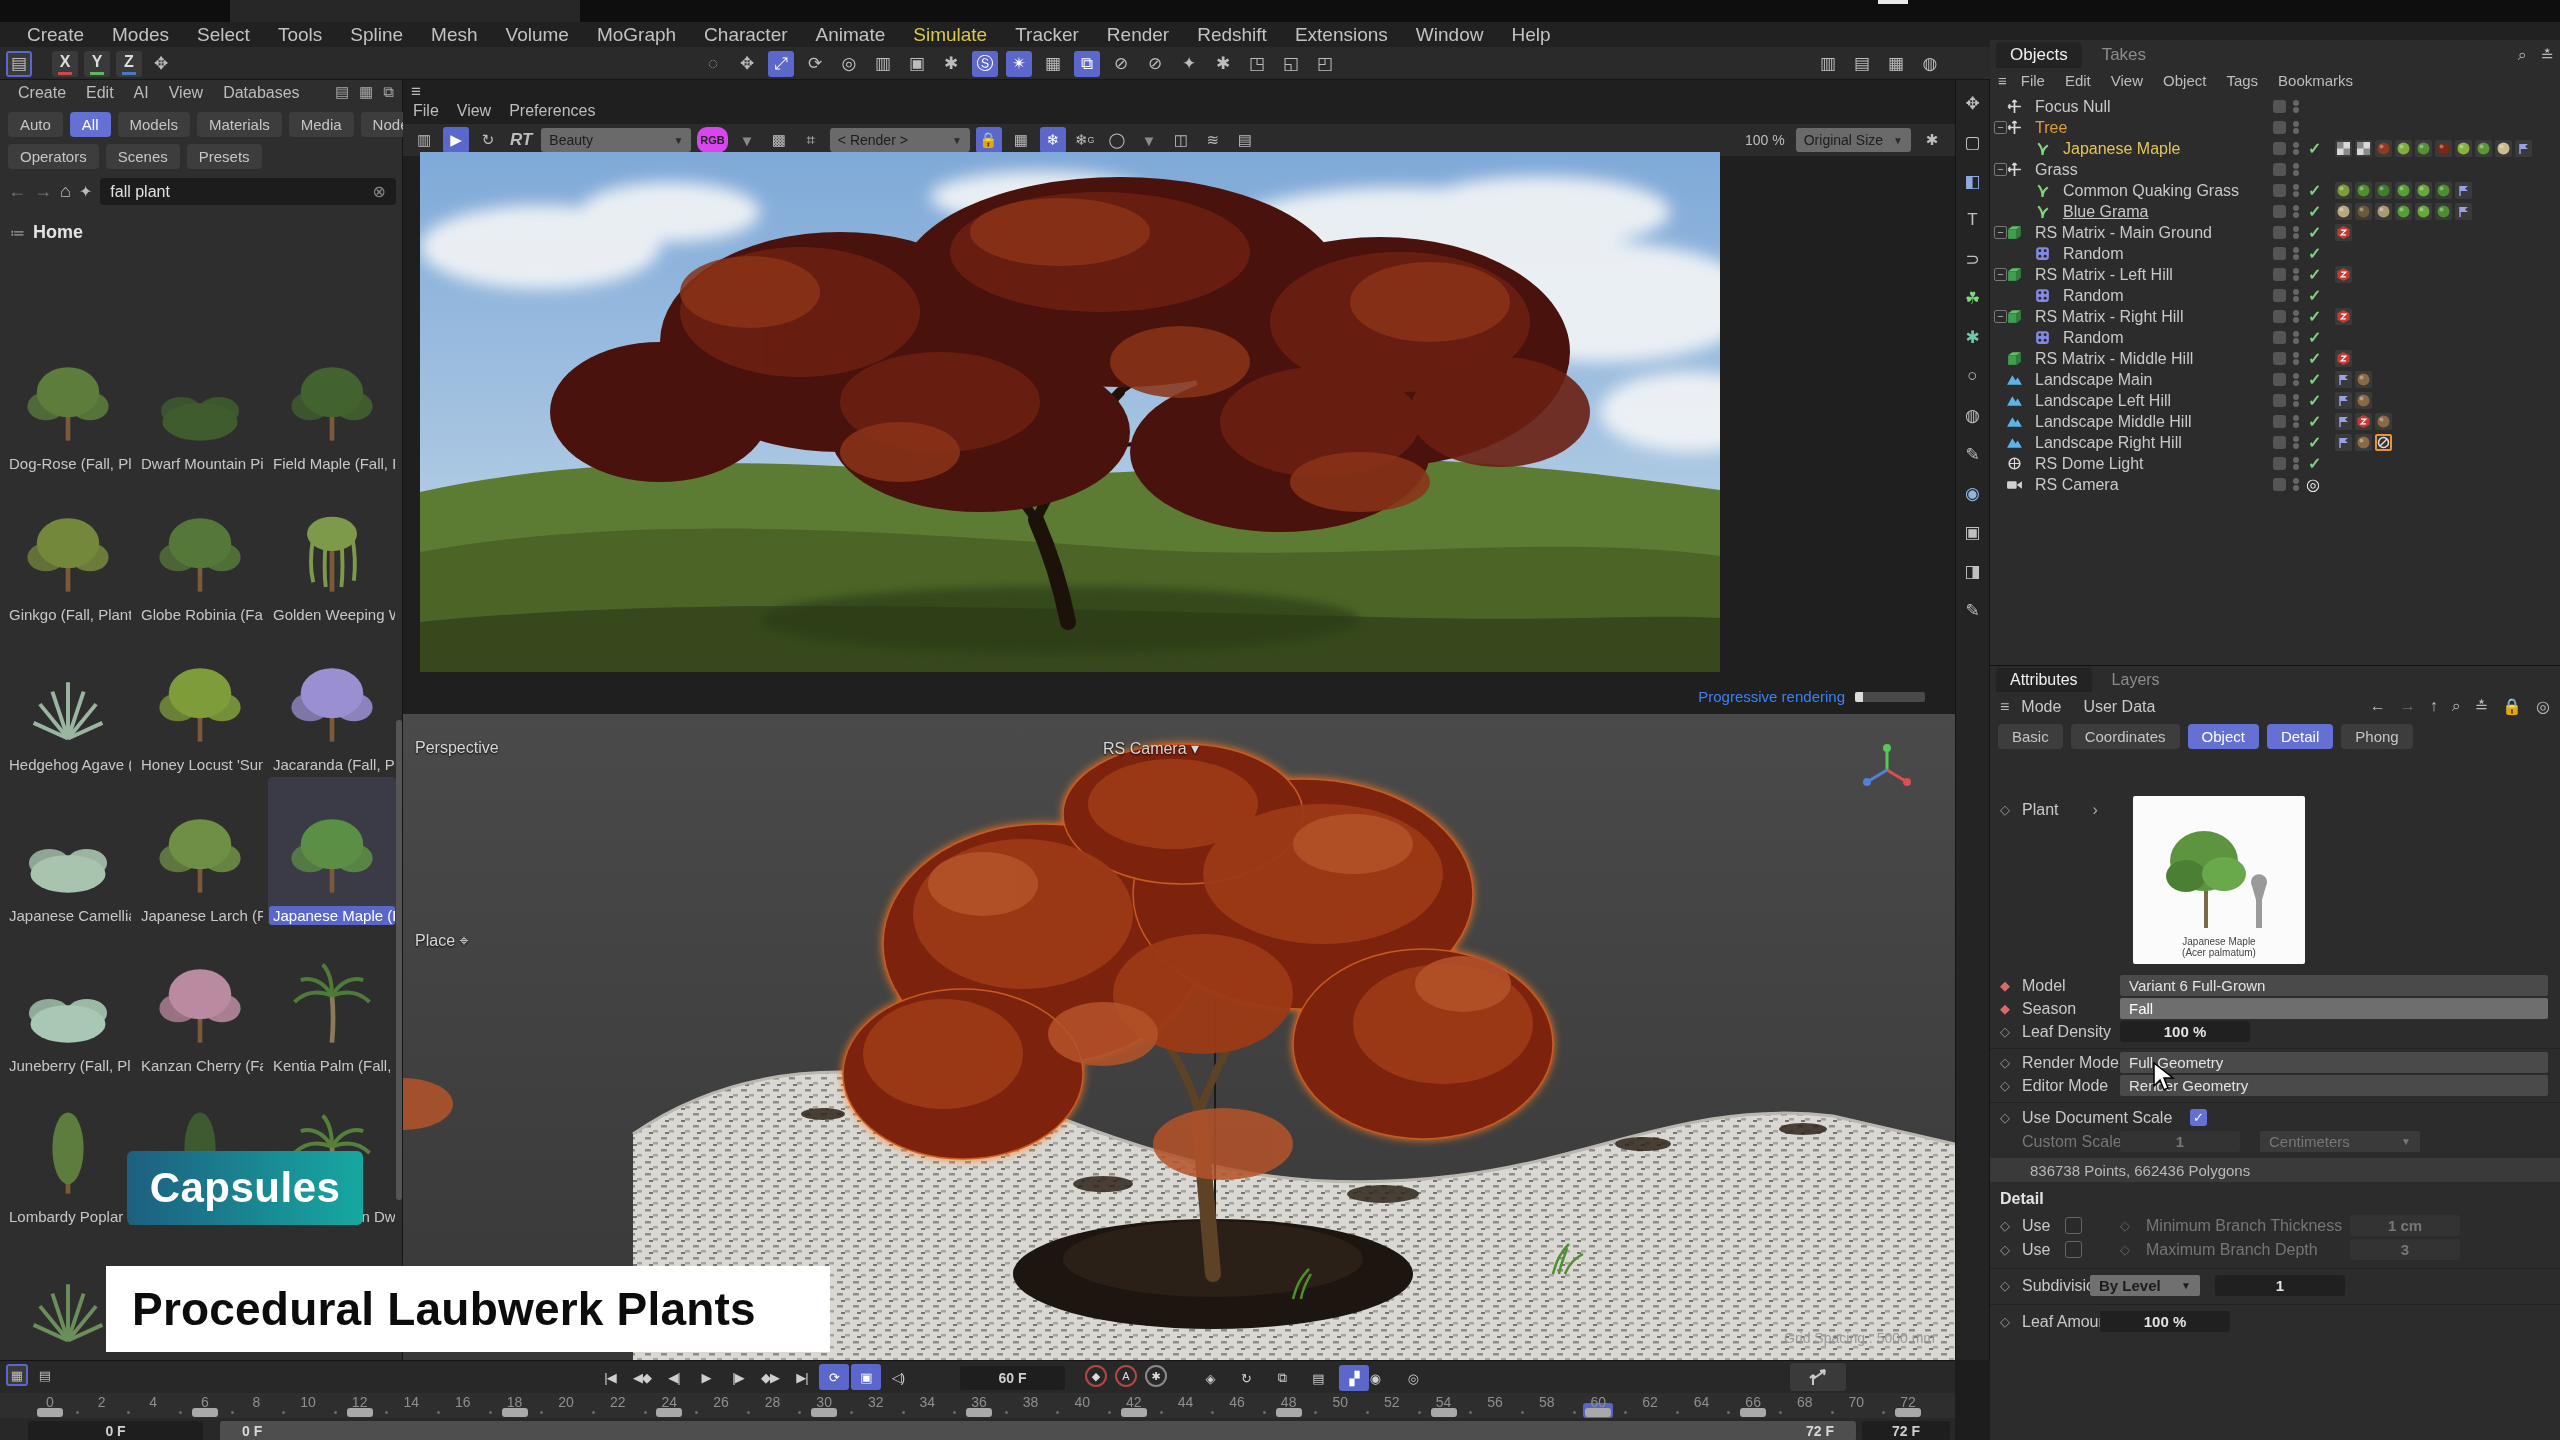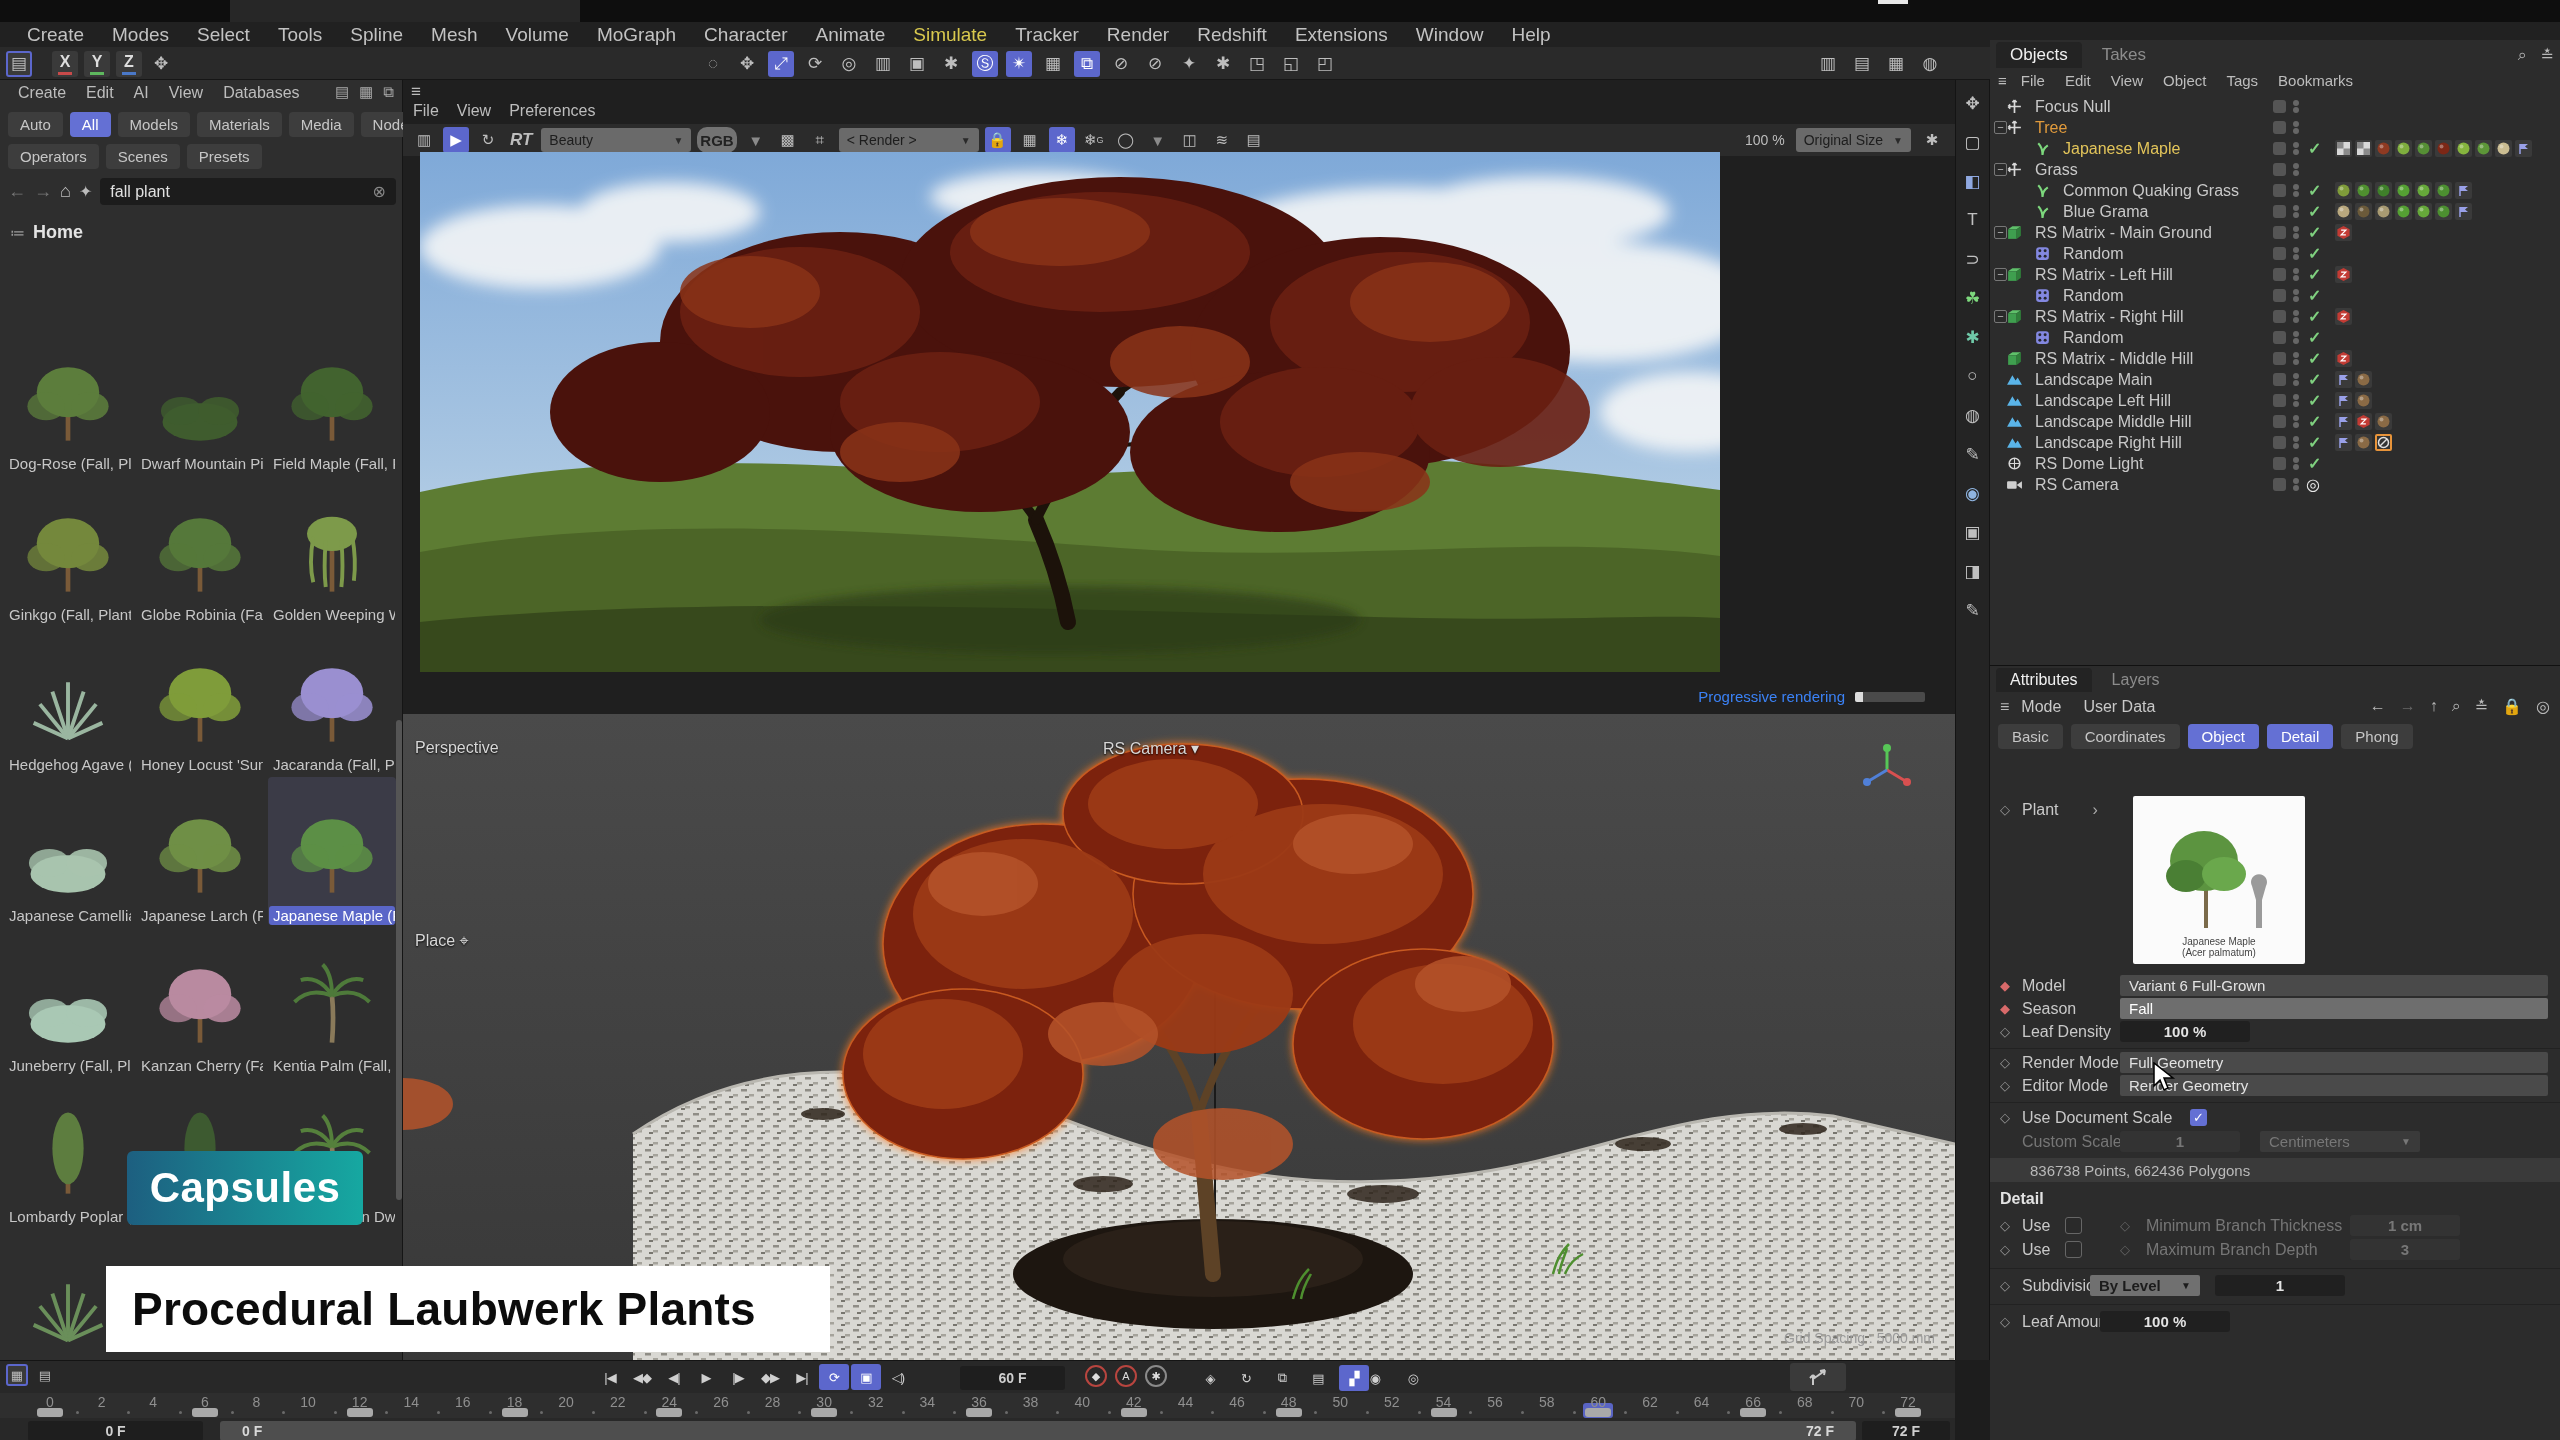--- a/index.html
+++ b/index.html
@@ -427,21 +427,21 @@
 
     <div id="vp-toolbar">
       <span class="vtb">▥</span>
       <span class="vtb act">▶</span>
       <span class="vtb">↻</span>
       <span class="vtb" style="font-weight:bold; font-style:italic; font-size:17px;">RT</span>
       <span class="vdrop" style="width:150px;">
           <span>Beauty</span>
           <span class="car" style="margin-left:auto;">▼</span>
         </span>
-      <span class="vtb" style="background:#737373; color:#222; border-radius:10px; font-size:15px; font-weight:bold;">RGB</span>
+      <span class="vtb" style="background:#d946ef; color:#222; border-radius:10px; font-size:11px; font-weight:bold;">RGB</span>
       <span class="vtb" style="color:#8a8a8a;">▼</span>
       <span class="vtb">▩</span>
       <span class="vtb">⌗</span>
       <span class="vdrop" style="width:140px;">
           <span>&lt; Render &gt;</span>
           <span class="car" style="margin-left:auto;">▼</span>
         </span>
       <span class="vtb act">🔒</span>
       <span class="vtb">▦</span>
       <span class="vtb act">❄</span>
@@ -813,21 +813,21 @@
             <svg width="13" height="13">
               <path d="M3 12 V2" stroke="#99a0e8" stroke-width="1.5"></path>
               <path d="M3 2 H11 L8 4.5 L11 7 H3 Z" fill="#99a0e8"></path>
             </svg>
           </span>
         </div>
         <div class="orow" style="top: 105px;">
           <span style="position: absolute; left: 44px; top: 2px;"><svg width="17" height="17" viewBox="0 0 16 16">
               <path d="M8 14 C8 9 7 6 4 3 M8 14 C8 10 10 7 13 5" stroke="#7dd87d" stroke-width="2" fill="none"></path>
             </svg></span>
-          <span class="lbl" style="position: absolute; left: 66px;">Blue Grama</span>
+          <span class="lbl" style="position: absolute; left: 66px; text-decoration: underline;">Blue Grama</span>
           <span class="chip" style="position: absolute; left: 283px;"></span>
           <span class="vdots" style="position: absolute; left: 303px;">
             <i></i>
             <i></i>
           </span>
           <span class="ochk" style="position: absolute; left: 318px;">✓</span>
           <span class="tagsq" style="position: absolute; left: 345px;">
             <svg width="13" height="13">
               <circle cx="6.5" cy="6.5" r="6" fill="#b9a87e"></circle>
               <circle cx="4.5" cy="4.5" r="2" fill="#fff" opacity=".35"></circle>

